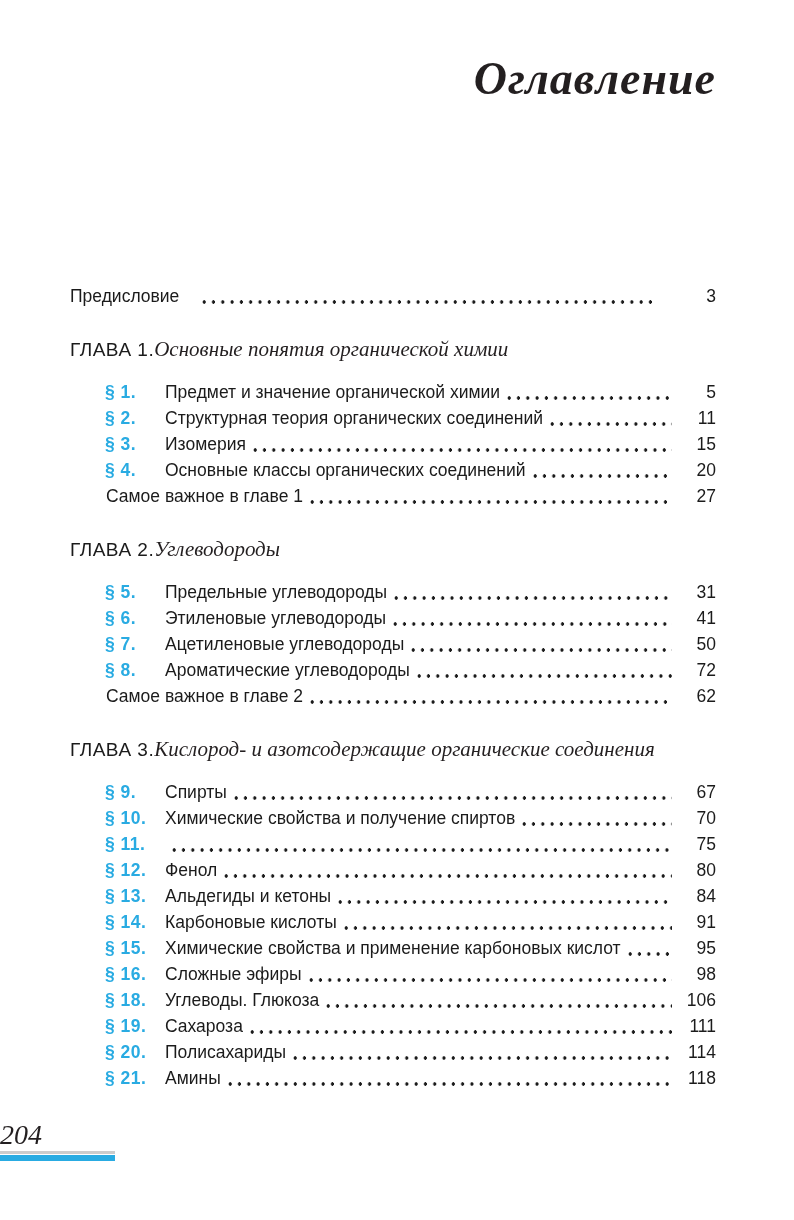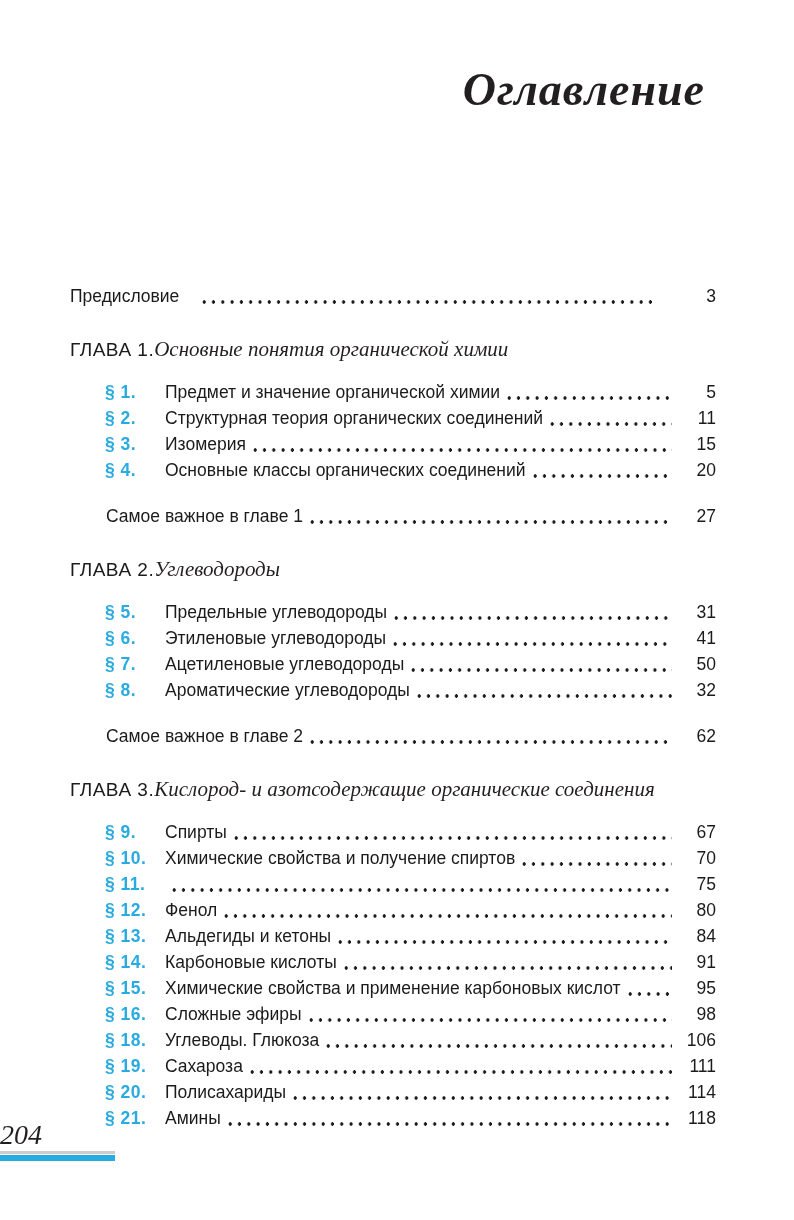--- a/index.html
+++ b/index.html
@@ -7,21 +7,21 @@
     width: 794px; height: 1220px;
     background: #ffffff;
     color: #1b1b1b;
     font-family: "Liberation Sans", sans-serif;
     position: relative;
     overflow: hidden;
   }
   .page-title {
     position: absolute;
     top: 52px; right: 78px;
-    margin: 11px;
+    margin: 0;
     font-family: "Liberation Serif", serif;
     font-style: italic;
     font-weight: 600;
     font-size: 46px;
     letter-spacing: 1px;
     color: #231f20;
   }
   .toc {
     position: absolute;
     left: 70px; right: 78px;
@@ -36,21 +36,21 @@
   }
   .entry-title { flex: none; }
   .sec-num {
     flex: none;
     width: 60px;
     margin-left: 35px;
     color: var(--accent, #29ABE2);
     font-weight: bold;
     letter-spacing: 0.5px;
   }
-  .summary-row .entry-title { margin-left: 36px; margin-top: 20px; }
+  .summary-row .entry-title { margin-left: 36px; }
   .dots {
     flex: 1 1 auto;
     align-self: flex-end;
     height: 6px;
     margin: 0 4px 4px 7px;
     background-image: radial-gradient(circle at 2.2px 3px, #1b1b1b 1.5px, transparent 1.9px);
     background-size: 9.3px 6px;
     background-repeat: repeat-x;
   }
   .pagenum {
@@ -155,21 +155,21 @@
       <div class="row item-row">
         <span class="sec-num">§ 7.</span>
         <span class="entry-title">Ацетиленовые углеводороды</span>
         <span class="dots"></span>
         <span class="pagenum">50</span>
       </div>
       <div class="row item-row">
         <span class="sec-num">§ 8.</span>
         <span class="entry-title">Ароматические углеводороды</span>
         <span class="dots"></span>
-        <span class="pagenum">32</span>
+        <span class="pagenum">72</span>
       </div>
       <div class="row summary-row">
         <span class="entry-title">Самое важное в главе 2</span>
         <span class="dots"></span>
         <span class="pagenum">62</span>
       </div>
       <div class="chapter-heading"><span class="chapter-label">ГЛАВА 3.</span><span class="chapter-name">Кислород- и азотсодержащие органические соединения</span></div>
       <div class="row item-row">
         <span class="sec-num">§ 9.</span>
         <span class="entry-title">Спирты</span>

